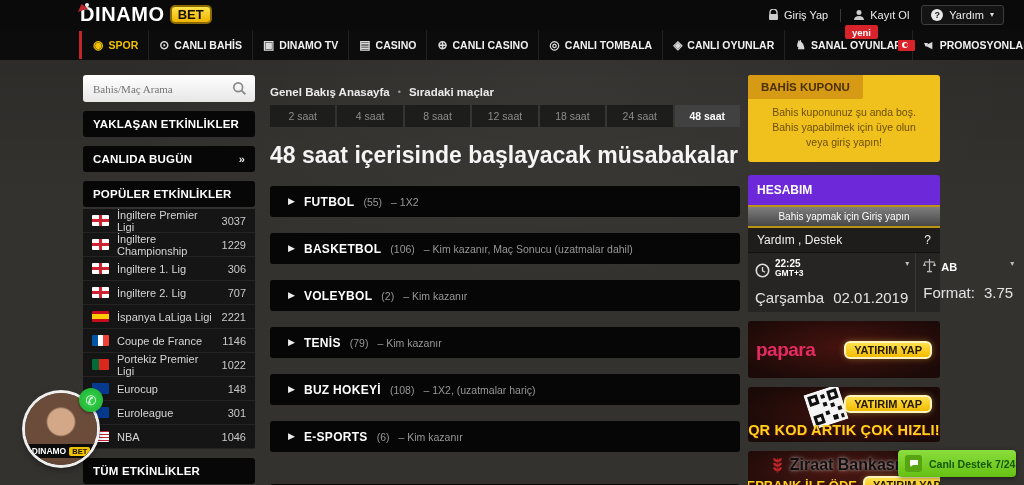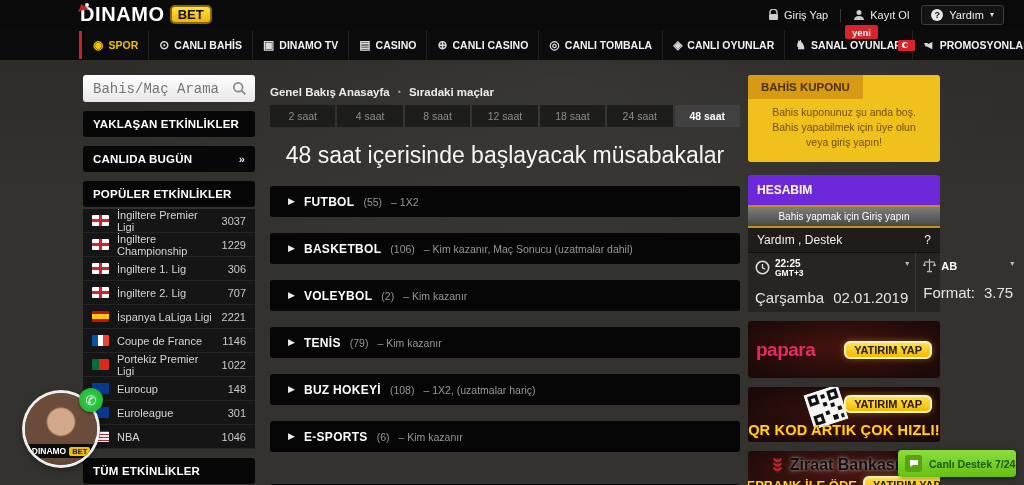--- a/index.html
+++ b/index.html
@@ -43,22 +43,22 @@
         font-weight:bold;padding:1.5px 7px;border-radius:2px;z-index:5}
   .lang{position:absolute;right:96px;top:30px;height:30px;display:flex;align-items:center;gap:9px;z-index:3;cursor:pointer}
   .flag-tr{position:relative;width:17px;height:11px;background:#d8232a;border-radius:1px;overflow:hidden}
   .flag-tr::before{content:"";position:absolute;left:4px;top:2.5px;width:6px;height:6px;border-radius:50%;background:#fff}
   .flag-tr::after{content:"";position:absolute;left:6px;top:3.5px;width:4px;height:4px;border-radius:50%;background:#d8232a}
 
   
   .sidebar{position:absolute;left:83px;top:75px;width:172px;z-index:1}
   .search{height:27px;background:linear-gradient(#ffffff,#e7e7e7);border-radius:3px;display:flex;
           align-items:center;padding:0 8px;gap:6px}
-  .search input{flex:1;border:0;background:transparent;outline:none;font-size:14px;color:#555;
-                font-family:Liberation Mono, monospace;min-width:0}
+  .search input{flex:1;border:0;background:transparent;outline:none;font-size:11px;color:#555;
+                font-family:Liberation Serif, serif;min-width:0}
   .side-section{background:#070707;border-radius:3px;margin-top:9px;padding:7px 10px;color:#fff;
                 font-weight:bold;font-size:11.5px;display:flex;justify-content:space-between;
                 align-items:center;letter-spacing:.2px;cursor:pointer}
   .dbl-arrow{color:#e8e8e8;font-size:11px}
   .league-list{margin-top:2px;background:#151515;border-radius:0 0 3px 3px}
   .league-row{display:flex;align-items:center;gap:8px;height:23px;padding:0 9px;
               border-bottom:1px solid #242424;font-size:11px;color:#d6d6d6;cursor:pointer}
   .league-count{margin-left:auto;color:#c9c9c9}
   .flag{width:17px;height:11px;border-radius:1px;flex:0 0 auto;background:#555}
   .flag-eng{background-image:linear-gradient(#cf2233,#cf2233),linear-gradient(#cf2233,#cf2233),linear-gradient(#fff,#fff);
@@ -84,21 +84,21 @@
 
   
   .main{position:absolute;left:270px;top:86px;width:470px;z-index:1}
   .breadcrumb{display:flex;align-items:center;gap:8px;font-size:11.5px;color:#ececec}
   .bc-strong{font-weight:bold}
   .bc-sep{color:#9a9a9a;font-size:9px}
   .tabs{display:flex;gap:2px;margin-top:7px}
   .tab{flex:1;height:22px;background:#1d1d1c;color:#8d8d8d;font-size:10.5px;display:flex;
        align-items:center;justify-content:center;cursor:pointer}
   .tab.active{background:#414141;color:#fff;font-weight:bold}
-  .heading{text-align:center;color:#f5f5f5;font-size:23px;font-weight:400}
+  .heading{text-align:left;color:#f5f5f5;font-size:23px;font-weight:700}
   .sports{margin-top:17px;display:flex;flex-direction:column;gap:16px}
   .sport-bar{height:31px;background:#060606;border-radius:3px;display:flex;align-items:center;
              gap:9px;padding:0 18px;cursor:pointer}
   .play{color:#eee;font-size:9px;line-height:1}
   .sport-name{color:#fff;font-weight:bold;font-size:12px;letter-spacing:.3px}
   .sport-meta{color:#979797;font-size:10.5px}
   .sport-partial{height:16px;background:#060606;border-radius:3px 3px 0 0;margin-top:16px}
 
   
   .rightcol{position:absolute;left:748px;top:75px;width:192px;z-index:1}
@@ -109,21 +109,21 @@
   .account-box{margin-top:13px}
   .acct-header{background:#6d28d9;color:#fff;font-weight:bold;font-size:12px;padding:8px 9px;
                border-bottom:2px solid #bd9414;border-radius:3px 3px 0 0}
   .login-bar{height:19px;background:linear-gradient(#7e7e7e,#474747);border-bottom:2px solid #bd9414;
              color:#fff;font-size:10px;display:flex;align-items:center;justify-content:center;cursor:pointer}
   .help-row{background:#1e1d1c;color:#f0f0f0;font-size:12px;padding:5px 9px;display:flex;
             justify-content:space-between;align-items:center}
   .info-panel{background:#262524;display:grid;grid-template-columns:1fr 1fr;border-top:1px solid #111}
   .cell{padding:5px 7px 6px;position:relative}
   .cell-left{border-right:1px solid #3a3836}
-  .sel-row{display:flex;align-items:center;gap:5px}
+  .sel-row{display:flex;align-items:flex-end;gap:5px}
   .time-stack{display:flex;flex-direction:column;line-height:1.1}
   .time{font-size:10px;font-weight:bold;color:#fff}
   .tz{font-size:8.5px;font-weight:bold;color:#fff}
   .cell .caret{position:absolute;right:6px;top:7px;color:#bbb;cursor:pointer}
   .val-row{margin-top:11px;font-size:15px;color:#e3e3e3;display:flex;gap:9px;white-space:nowrap}
   .odds-label{font-size:11px;font-weight:bold;color:#fff;margin-top:1px}
 
   .banner{margin-top:9px;border-radius:3px;position:relative;overflow:hidden;box-sizing:border-box;cursor:pointer}
   .yb{background:linear-gradient(#ffe14f,#f3bb02);border:2px solid #fff3bd;border-radius:6px;
       color:#241a00;font-weight:bold;font-size:11px;padding:1px 8px;white-space:nowrap;

